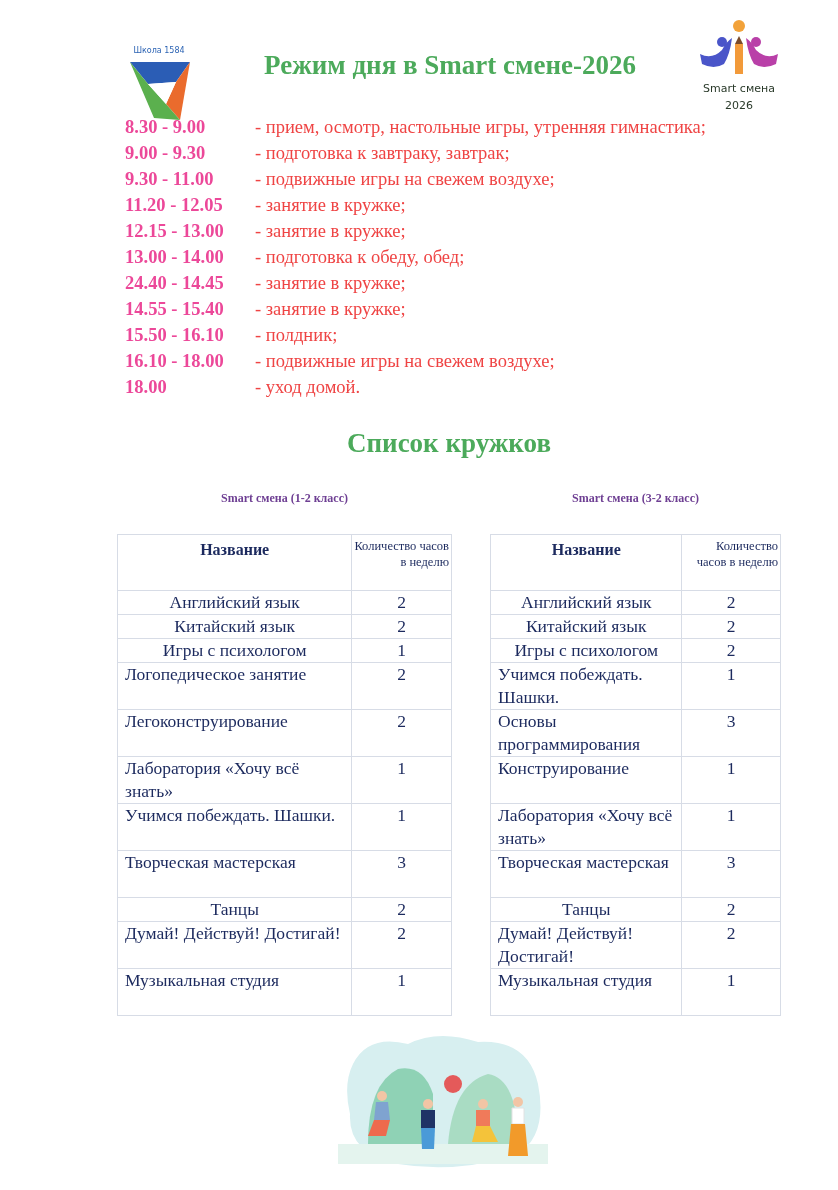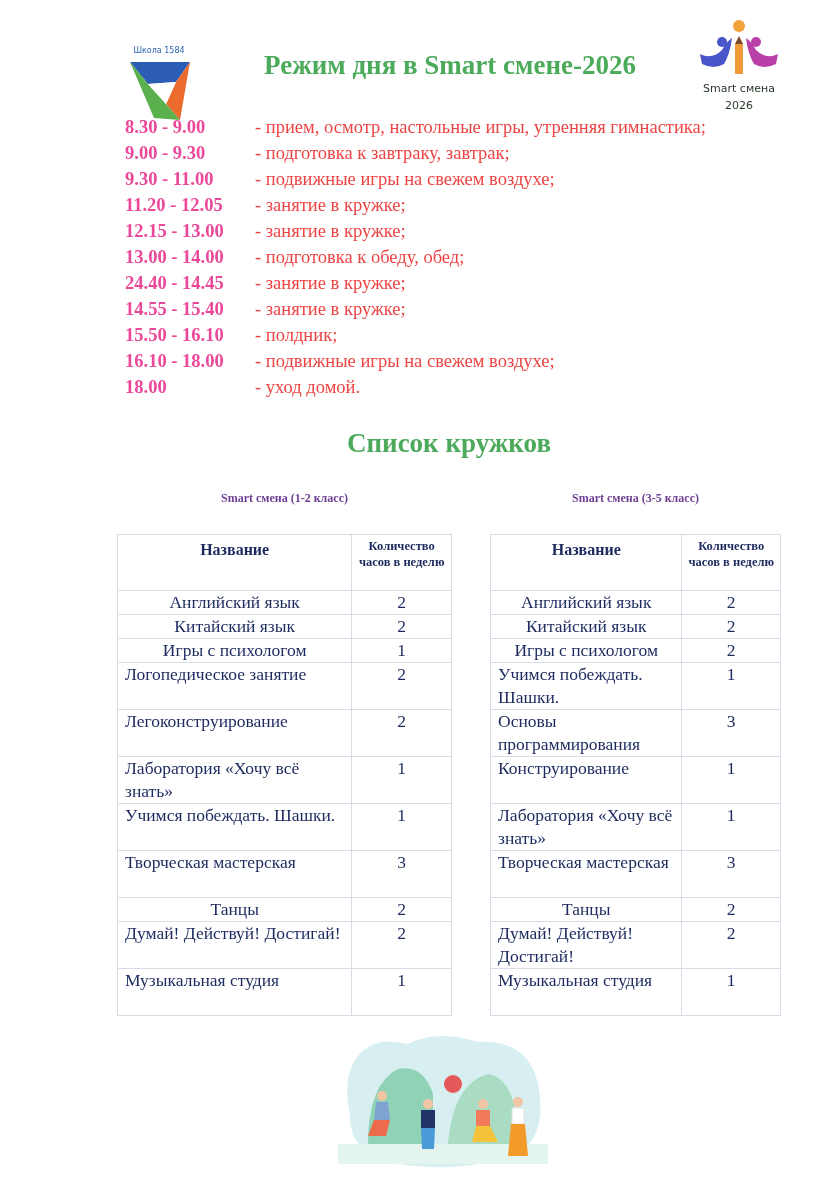--- a/index.html
+++ b/index.html
@@ -19,21 +19,21 @@
                  text-align: center; }
   .g1 { left: 117px; width: 335px; }
   .g2 { left: 490px; width: 291px; }
   table { position: absolute; top: 534px; border-collapse: collapse; }
   table.t1 { left: 117px; width: 335px; }
   table.t2 { left: 490px; width: 291px; }
   td, th { border: 1px solid #d7dce6; vertical-align: top; font-size: 17.5px; line-height: 23px;
            color: #1c2a5e; padding: 0 7px; font-weight: normal; }
   th { height: 52px; }
   th.name-h { font-weight: bold; font-size: 16px; text-align: center; padding-top: 3px; }
-  th.cnt-h { font-weight: bold; font-size: 12.5px; line-height: 16px; text-align: center; padding: 3px 2px 0; }
+  th.cnt-h { font-weight: normal; font-size: 12.5px; line-height: 16px; text-align: right; padding: 3px 2px 0; }
   td.cnt { text-align: center; }
   .t1 col.c1 { width: 235px; } .t1 col.c2 { width: 100px; }
   .t2 col.c1 { width: 192px; } .t2 col.c2 { width: 99px; }
   tr.h1 td { height: 23px; text-align: center; }
   tr.h2 td { height: 46px; }
   .illustration { position: absolute; left: 338px; top: 1024px; width: 210px; height: 156px; }
 </style>
 </head>
 <body>
 
@@ -73,21 +73,21 @@
   <div class="sched-row"><span class="sched-time">24.40 - 14.45</span><span class="sched-text">- занятие в кружке;</span></div>
   <div class="sched-row"><span class="sched-time">14.55 - 15.40</span><span class="sched-text">- занятие в кружке;</span></div>
   <div class="sched-row"><span class="sched-time">15.50 - 16.10</span><span class="sched-text">- полдник;</span></div>
   <div class="sched-row"><span class="sched-time">16.10 - 18.00</span><span class="sched-text">- подвижные игры на свежем воздухе;</span></div>
   <div class="sched-row"><span class="sched-time">18.00</span><span class="sched-text">- уход домой.</span></div>
 </div>
 
 <div class="section-title">Список кружков</div>
 
 <div class="group-title g1">Smart смена (1-2 класс)</div>
-<div class="group-title g2">Smart смена (3-5 класс)</div>
+<div class="group-title g2">Smart смена (3-2 класс)</div>
 
 <table class="t1">
   <colgroup>
       <col class="c1">
       <col class="c2">
     </colgroup>
   <tbody>
       <tr>
     <th class="name-h">Название</th>
     <th class="cnt-h">Количество часов в неделю</th>

